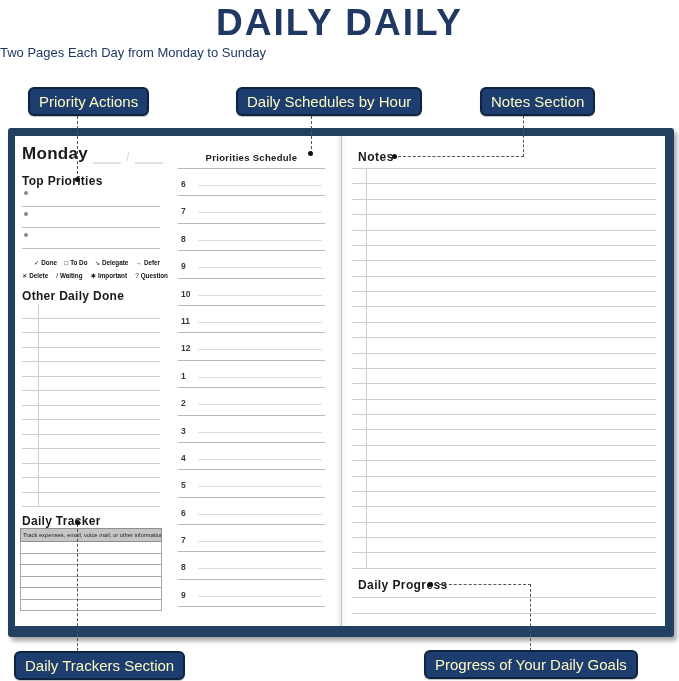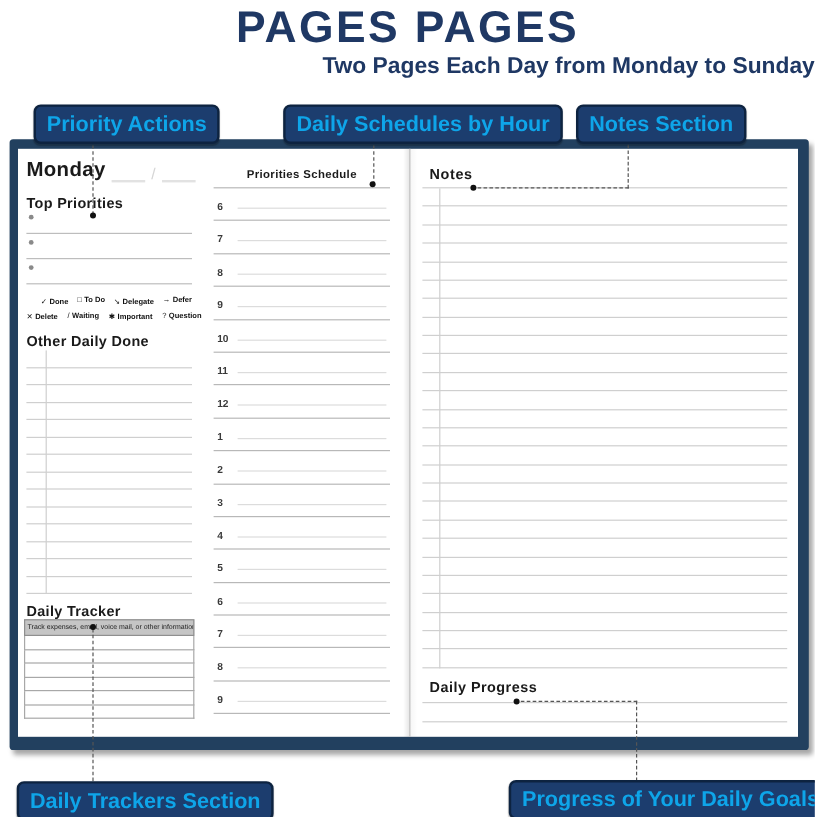--- a/index.html
+++ b/index.html
@@ -5,38 +5,38 @@
   :root{
     --navy:#1f3864; --badge-bg:#1c3d6e; --badge-border:#0d2340;
     --cover:#22405f; --rule:#c9c9c9;
   }
   *{box-sizing:border-box;margin:0;padding:0}
   body{background:#fff;font-family:"Liberation Sans",sans-serif}
   .canvas{position:relative;width:679px;height:681px;background:#fff;overflow:hidden}
 
   .title{position:absolute;top:2px;left:0;width:100%;text-align:center;
     font-size:37px;font-weight:800;letter-spacing:2px;color:var(--navy)}
-  .subtitle{position:absolute;top:45px;left:0;width:100%;text-align:right;
-    font-size:19px;font-weight:700;color:var(--navy)}
-
-  .badge{position:absolute;background:var(--badge-bg);color:#0ea5e9;font-size:18px;
-    font-weight:700;padding:4px 9px;border-radius:6px;border:2px solid var(--badge-border);
+  .subtitle{position:absolute;top:45px;left:0;width:100%;text-align:left;
+    font-size:13px;font-weight:400;color:var(--navy)}
+
+  .badge{position:absolute;background:var(--badge-bg);color:#fef9c3;font-size:15px;
+    font-weight:400;padding:4px 9px;border-radius:6px;border:2px solid var(--badge-border);
     white-space:nowrap;z-index:6;box-shadow:0 1px 1px rgba(0,0,0,.25)}
   .b-priority{left:28px;top:87px}
   .b-schedules{left:236px;top:87px}
   .b-notes{left:480px;top:87px}
   .b-trackers{left:14px;top:651px}
   .b-progress{left:424px;top:650px}
 
   .vline,.hline-c{position:absolute;z-index:5}
   .vline{border-left:1px dashed #555;width:0}
   .hline-c{border-top:1px dashed #555;height:0}
   .dot{position:absolute;width:5px;height:5px;background:#111;border-radius:50%;z-index:5}
 
-  .book{position:absolute;left:8px;top:116px;width:666px;height:509px;
+  .book{position:absolute;left:8px;top:128px;width:666px;height:509px;
     background:var(--cover);border-radius:3px;z-index:1;
     box-shadow:3px 4px 4px rgba(0,0,0,.35)}
   .pages{position:absolute;left:7px;top:8px;right:9px;bottom:11px;background:#fff}
   .seam{position:absolute;left:321px;top:0;bottom:0;width:12px;
     background:linear-gradient(90deg,rgba(0,0,0,0) 0%,rgba(0,0,0,.10) 45%,rgba(0,0,0,.03) 55%,rgba(0,0,0,0) 100%)}
   .seam-line{position:absolute;left:326px;top:0;bottom:0;width:1px;background:#c4c4c4}
 
   
   .monday-row{position:absolute;left:7px;top:8px;display:flex;align-items:flex-end}
   .day{font-size:17px;font-weight:700;color:#1a1a1a;letter-spacing:.3px}
@@ -82,21 +82,21 @@
   .nlines .vdiv{position:absolute;left:14px;top:0;bottom:0;width:0;border-left:1px solid #cfcfcf}
   .h-progress{left:343px;top:442px;letter-spacing:.4px}
   .plines{position:absolute;left:337px;top:447px;width:304px}
   .plines .nline{height:15.4px}
 </style>
 </head>
 <body>
 
 <div class="canvas">
 
-  <div class="title">PAGES PAGES</div>
+  <div class="title">DAILY DAILY</div>
   <div class="subtitle">Two Pages Each Day from Monday to Sunday</div>
 
   <div class="badge b-priority">Priority Actions</div>
   <div class="badge b-schedules">Daily Schedules by Hour</div>
   <div class="badge b-notes">Notes Section</div>
   <div class="badge b-progress">Progress of Your Daily Goals</div>
   <div class="badge b-trackers">Daily Trackers Section</div>
 
   <div class="vline" style="left:77px;top:111px;height:68px"></div>
   <div class="vline" style="left:311px;top:111px;height:43px"></div>

